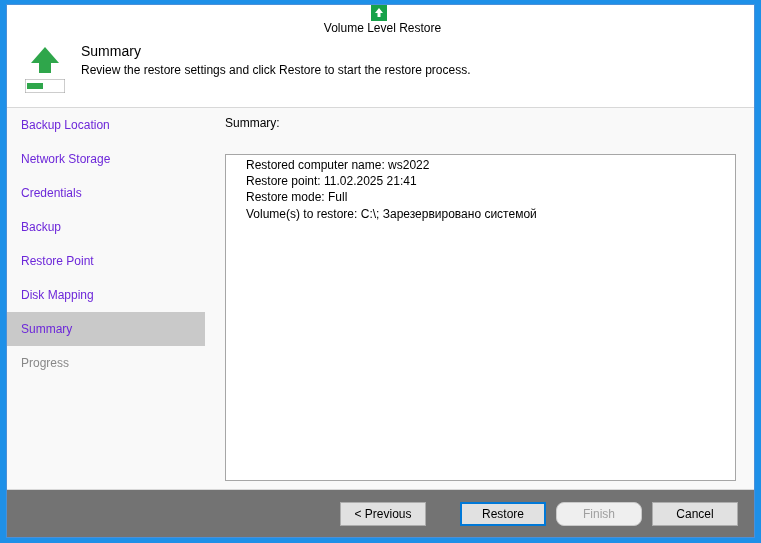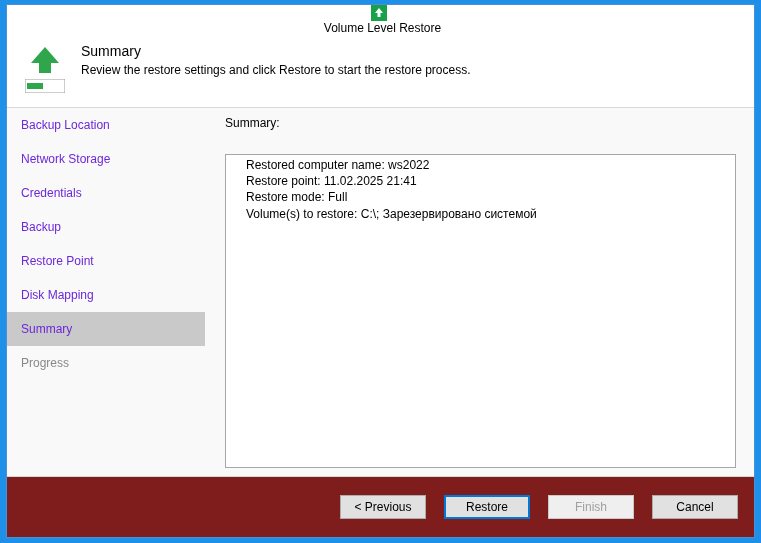--- a/index.html
+++ b/index.html
@@ -114,48 +114,50 @@
     border: 1px solid #a6a6a6;
     background: #ffffff;
     padding: 2px 20px;
     font-size: 12px;
     line-height: 1.35;
     color: #000;
     overflow: auto;
     white-space: pre-line;
   }
   .footer {
-    height: 61px;
+    height: 48px;
     border-top: 1px solid #d8d8d8;
     display: flex;
     align-items: center;
     justify-content: flex-end;
-    gap: 18px;
+    gap: 10px;
     padding: 0 16px;
-    background: #7f1d1d;
+    background: #737373;
   }
   .footer button {
     width: 86px;
     height: 24px;
     background: #e1e1e1;
     border: 1px solid #adadad;
     font-family: inherit;
     font-size: 12px;
     color: #000;
     cursor: pointer;
   }
   .footer button.default {
     border: 2px solid #0078d7;
     background: #e1e1e1;
+    margin-left: 24px;
   }
   .footer button[disabled] {
     color: #a0a0a0;
     border-color: #c9c9c9;
     background: #efefef;
     cursor: default;
+    border-radius: 8px;
   }
 </style>
 </head>
 <body>
 
 <div class="window">
 
   <div class="titlebar">
     <span class="app-icon">
       <svg width="16" height="16" viewBox="0 0 16 16">

